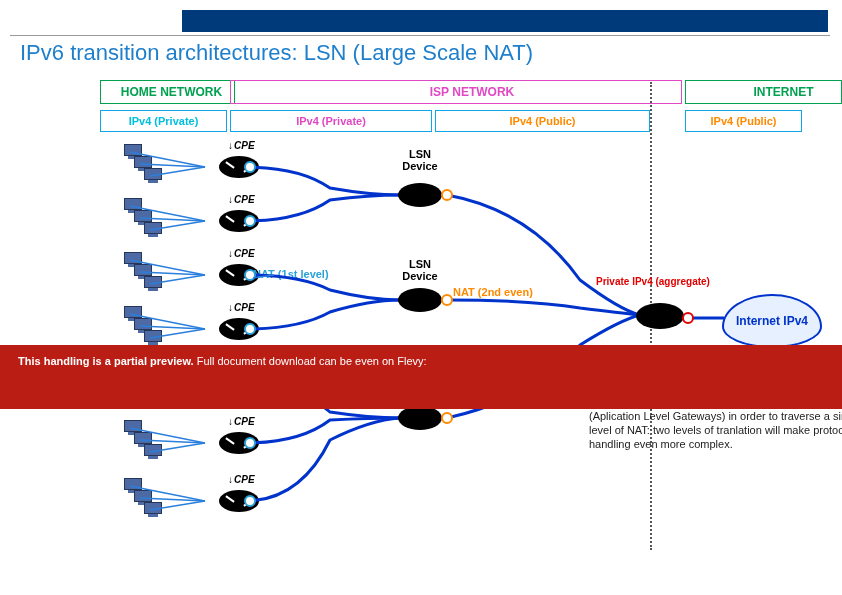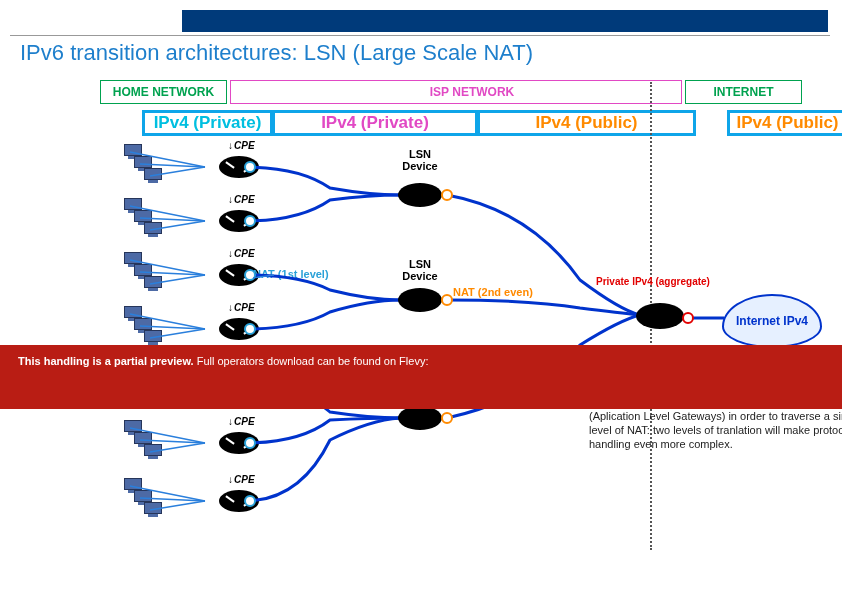--- a/index.html
+++ b/index.html
@@ -4,26 +4,26 @@
 <style>
   html, body { margin: 0; padding: 0; width: 842px; height: 595px;
     font-family: "Segoe UI", "Helvetica Neue", Arial, sans-serif;
     background: #fff; overflow: hidden; position: relative; }
   .topbar { position: absolute; left: 182px; top: 10px; width: 646px; height: 22px; background: #003a7a; }
   .title { position: absolute; left: 20px; top: 40px; font-size: 22px; color: #1e7fcc; font-weight: 400; }
   .hr { position: absolute; left: 10px; top: 35px; width: 820px; height: 0; border-top: 1px solid #999; }
 
   .zonebox { position: absolute; top: 80px; height: 22px; font-size: 12px; font-weight: 700;
     display: flex; align-items: center; justify-content: center; }
-  .zone-home { left: 100px; width: 125px; border: 1.5px solid #00a24f; color: #00a24f; }
+  .zone-home { left: 100px; width: 125px; border: 1.5px solid #00a24f; color: #00a24f; padding-left: 8px; }
   .zone-isp { left: 230px; width: 418px; border: 1.5px solid #e149c4; color: #e149c4; padding-left: 32px; }
-  .zone-net { left: 685px; width: 115px; border: 1.5px solid #00a24f; color: #00a24f; }
-
-  .segbox { position: absolute; top: 110px; height: 20px; font-size: 17px; font-weight: 700;
-    display: flex; align-items: center; justify-content: center; border: 3px solid #0ea5e9; margin-left: 42px; }
+  .zone-net { left: 685px; width: 115px; border: 1.5px solid #00a24f; color: #00a24f; padding-left: 40px; }
+
+  .segbox { position: absolute; top: 110px; height: 20px; font-size: 11px; font-weight: 700;
+    display: flex; align-items: center; justify-content: center; border: 1px solid #0ea5e9; }
   .seg-a { left: 100px; width: 125px; color: #00bfe0; }
   .seg-b { left: 230px; width: 200px; color: #e149c4; }
   .seg-c { left: 435px; width: 213px; color: #ff8a00; }
   .seg-d { left: 685px; width: 115px; color: #ff8a00; }
 
   
   .row { position: absolute; left: 24px; width: 650px; height: 56px; font-style: italic; }
   .row1 { top: 138px; } .row2 { top: 192px; } .row3 { top: 246px; }
   .row4 { top: 300px; } .row5 { top: 356px; } .row6 { top: 414px; }
   .row7 { top: 472px; }
@@ -239,15 +239,15 @@
     <circle class="dot orange" cx="447" cy="418" r="5"></circle>
     <circle class="dot red" cx="688" cy="318" r="5"></circle>
   </g>
 
   <line x1="274" y1="275" x2="253" y2="278" class="thinblue"></line>
 </svg>
 
 <div class="overlay">
   <div>
     <b>This handling is a partial preview.</b>
-    <span> Full operators download can be found on Flevy:</span>
+    <span> Full document download can be even on Flevy:</span>
   </div>
 </div>
 
 </body></html>

